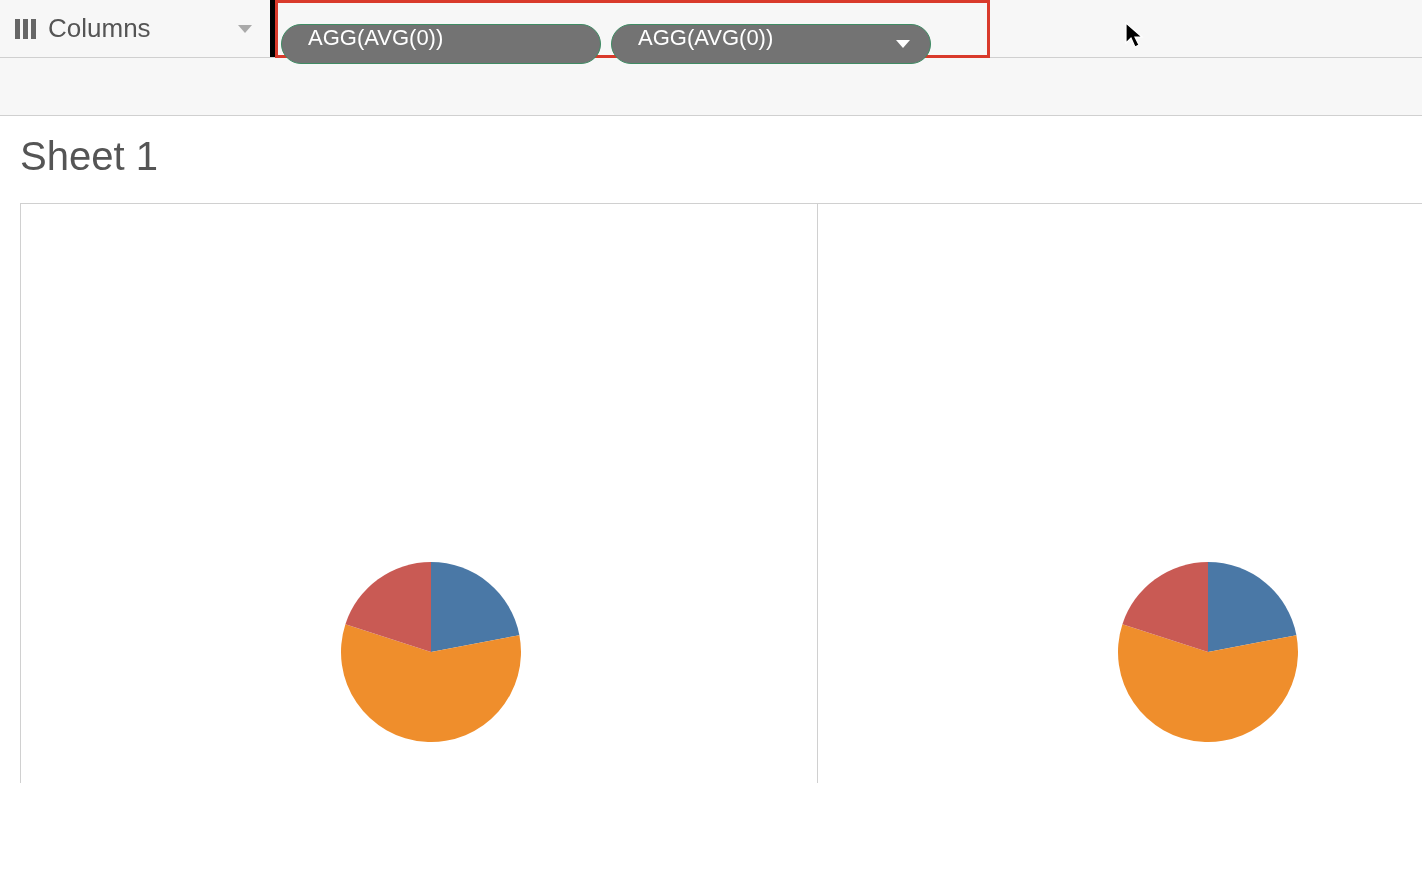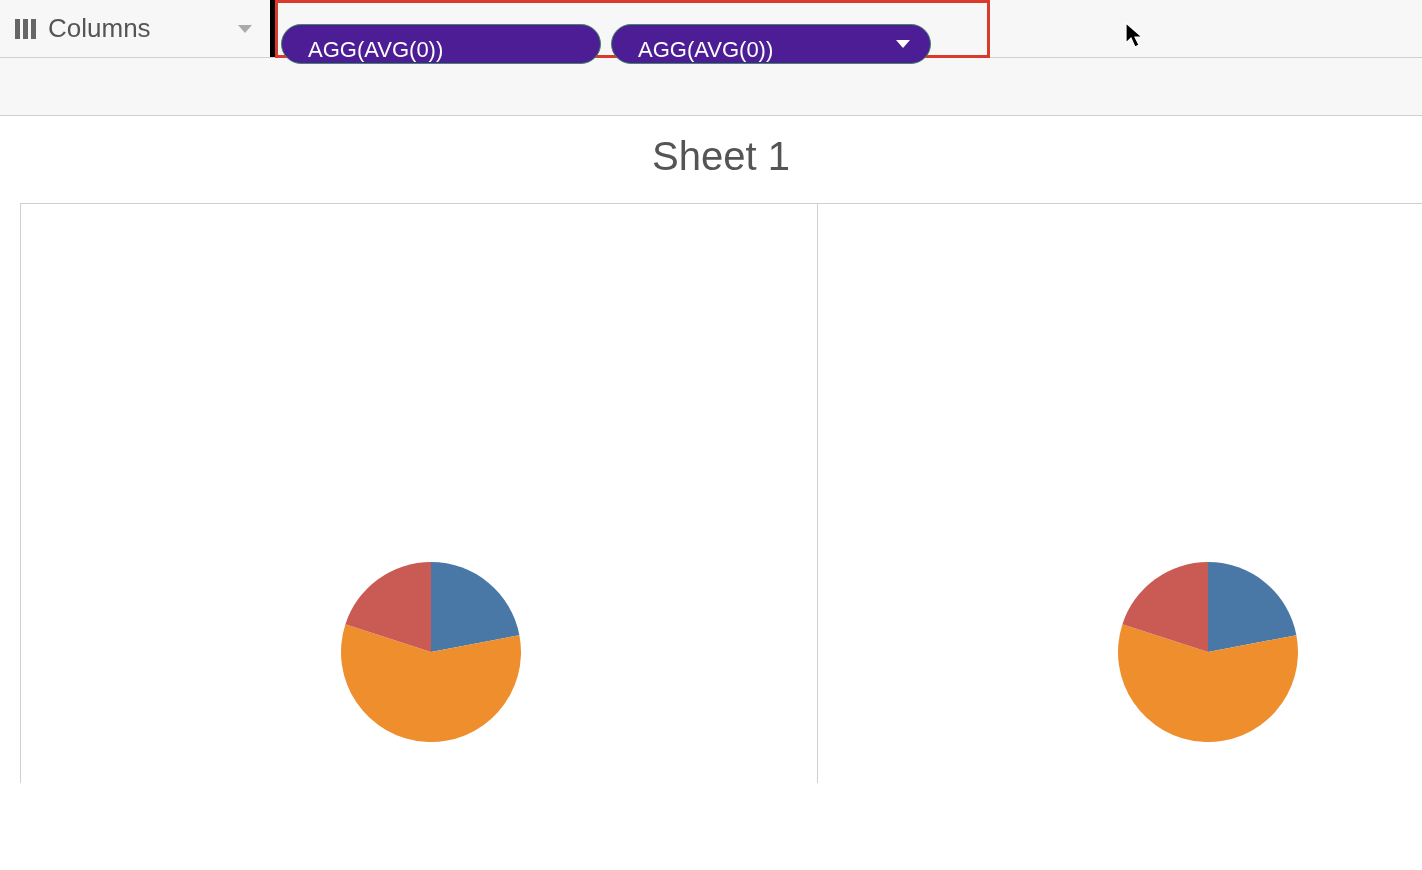--- a/index.html
+++ b/index.html
@@ -53,49 +53,48 @@
   .highlight-box {
     position: absolute;
     left: 0;
     top: 0;
     width: 715px;
     height: 58px;
     border: 3px solid #d93a2b;
     pointer-events: none;
   }
   .pill {
-    background: #4c1d95;
+    background: #737373;
     border: 1px solid #3f8c64;
     color: #fff;
     font-size: 22px;
     height: 40px;
     border-radius: 20px;
     padding: 0 26px;
     display: flex;
-    align-items: flex-end;
+    align-items: flex-start;
     min-width: 320px;
     position: relative;
     margin-top: 30px;
   }
   .pill-dropdown-caret {
     position: absolute;
     right: 20px;
     top: 50%;
     transform: translateY(-50%);
   }
   .cursor-overlay {
     position: absolute;
     left: 850px;
     top: 22px;
     pointer-events: none;
     z-index: 50;
   }
   .sheet-area {
     padding: 18px 0 0 20px;
-    text-align: center;
   }
   .sheet-title {
     font-size: 40px;
     color: #555;
     font-weight: 400;
     margin-bottom: 24px;
   }
   .viz-row {
     display: flex;
     height: 580px;

